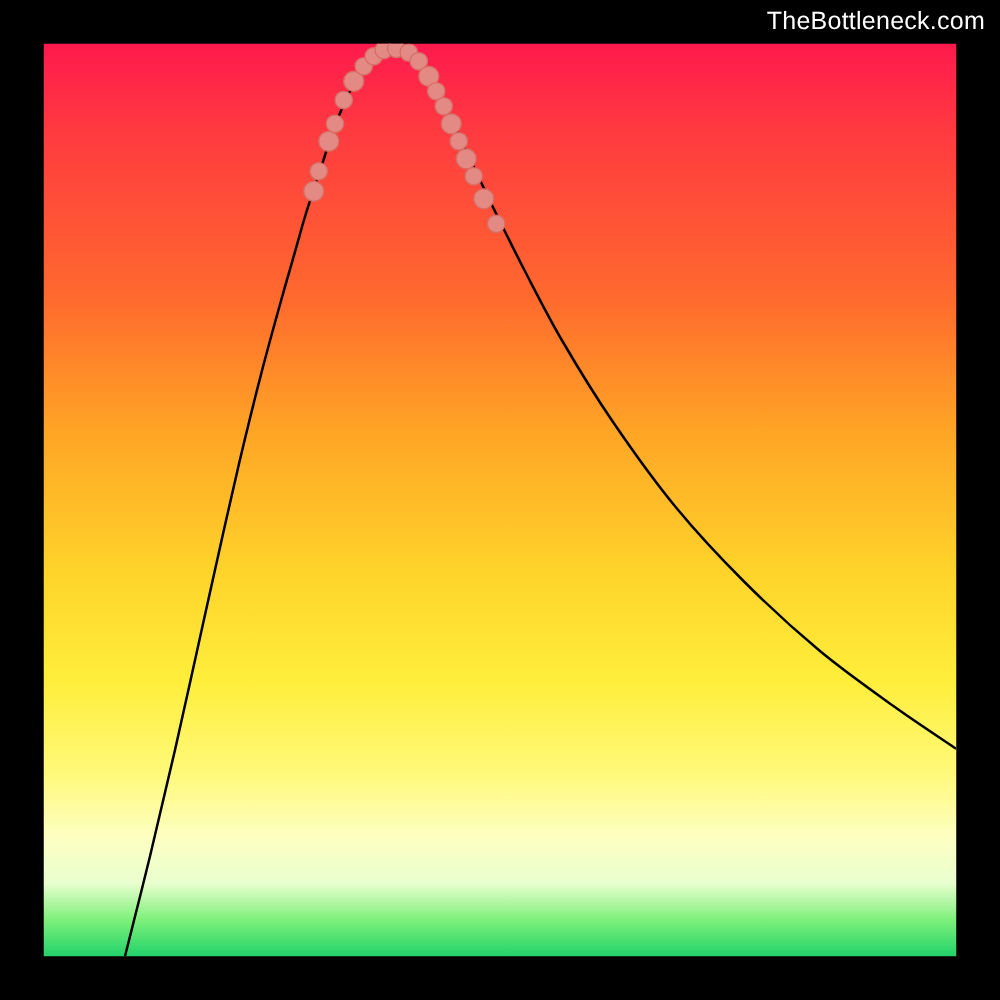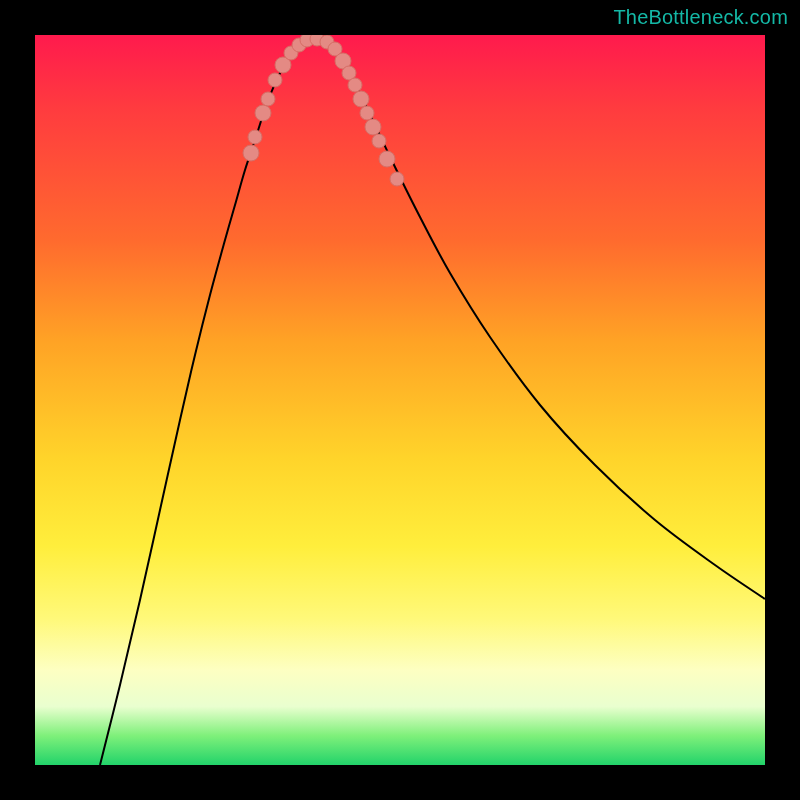--- a/index.html
+++ b/index.html
@@ -38,21 +38,21 @@
       #fdffc2 87%,
       #e9ffcf 92%,
       #7ef07a 96%,
       #22d36a 100%
     );
   }
   .watermark {
     position: absolute;
     top: 6px;
     right: 12px;
-    color: #14b8a6;
+    color: #ffffff;
     font-size: 20px;
     font-weight: 500;
     letter-spacing: 0.2px;
     user-select: none;
   }
   svg.curves {
     position: absolute;
     left: 0;
     top: 0;
     width: 730px;

